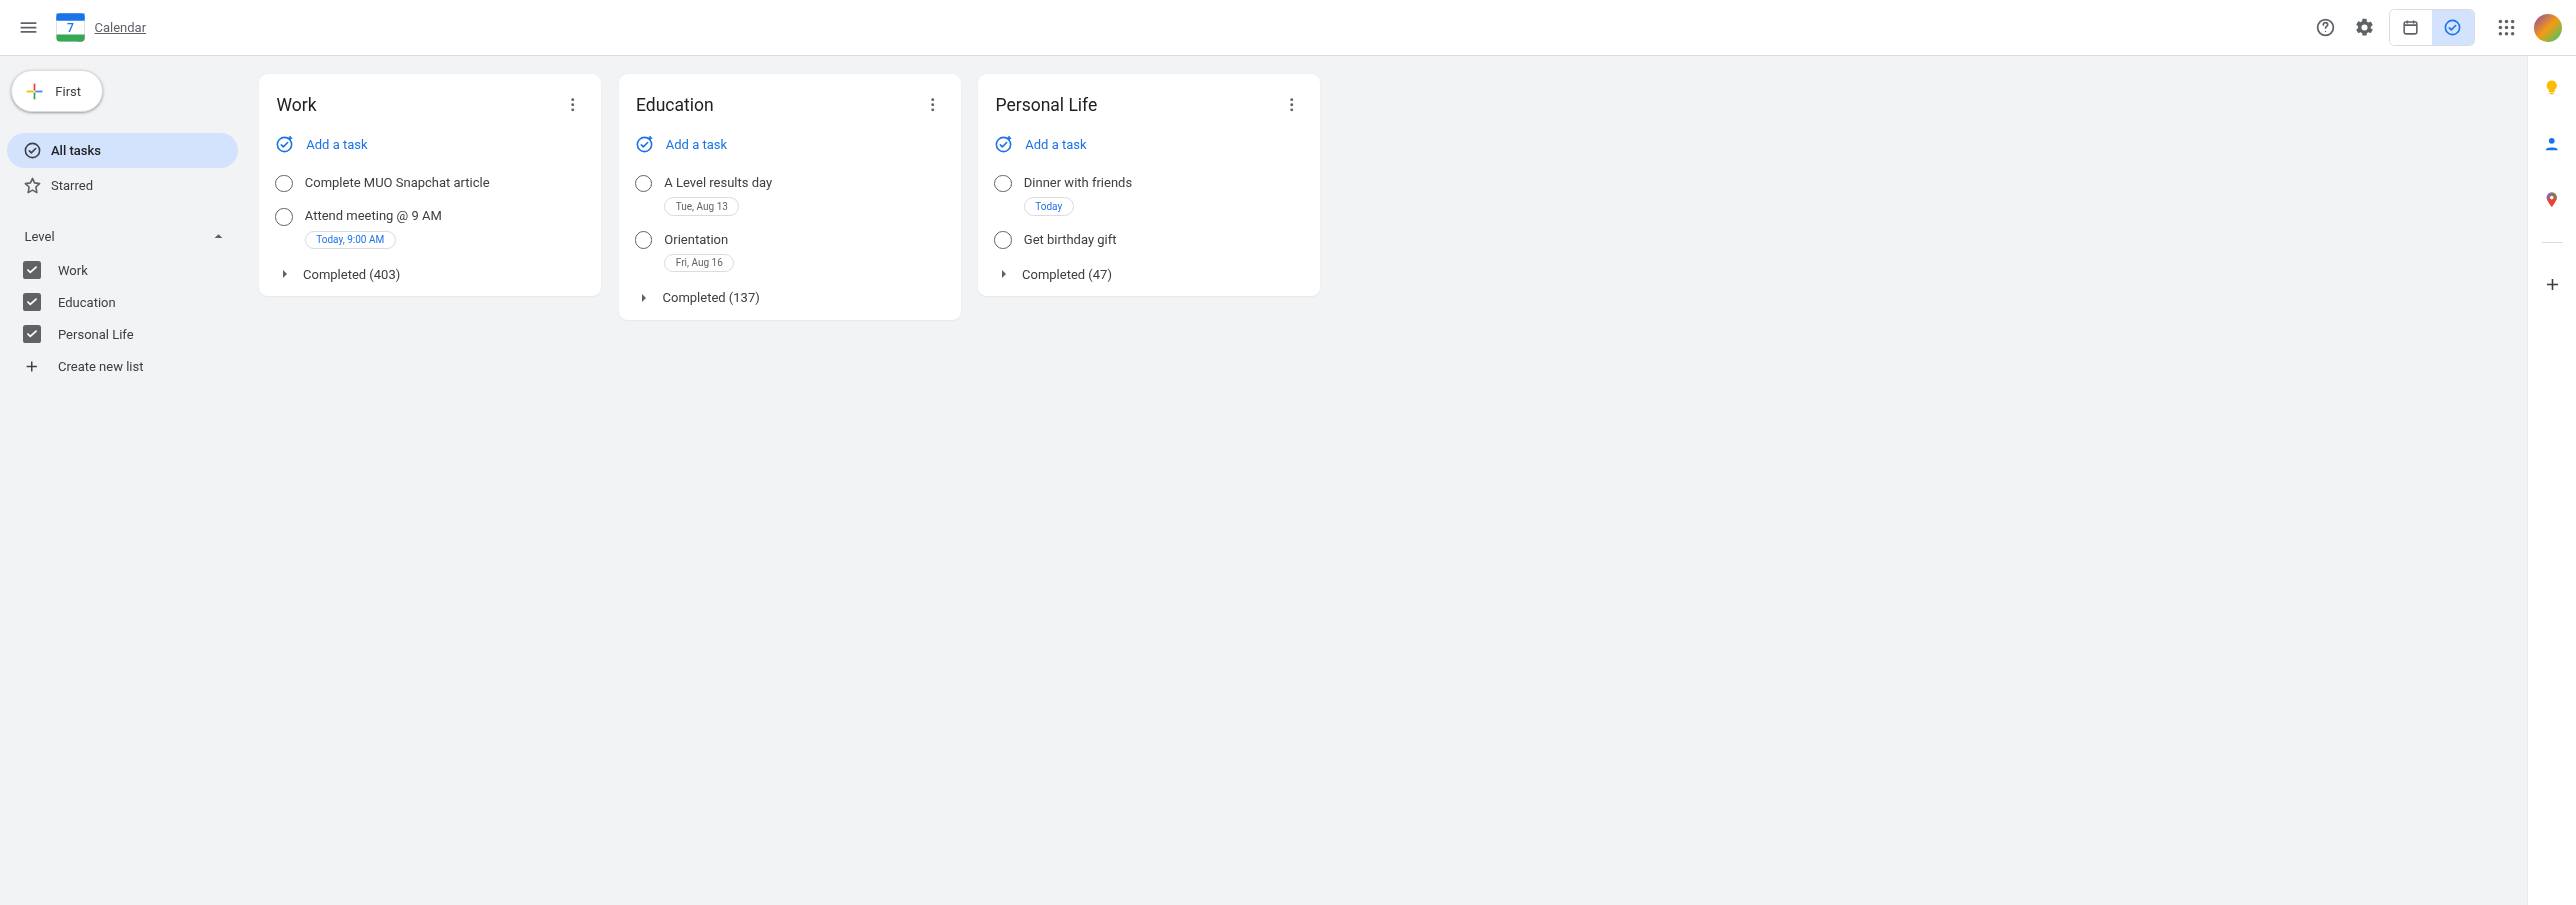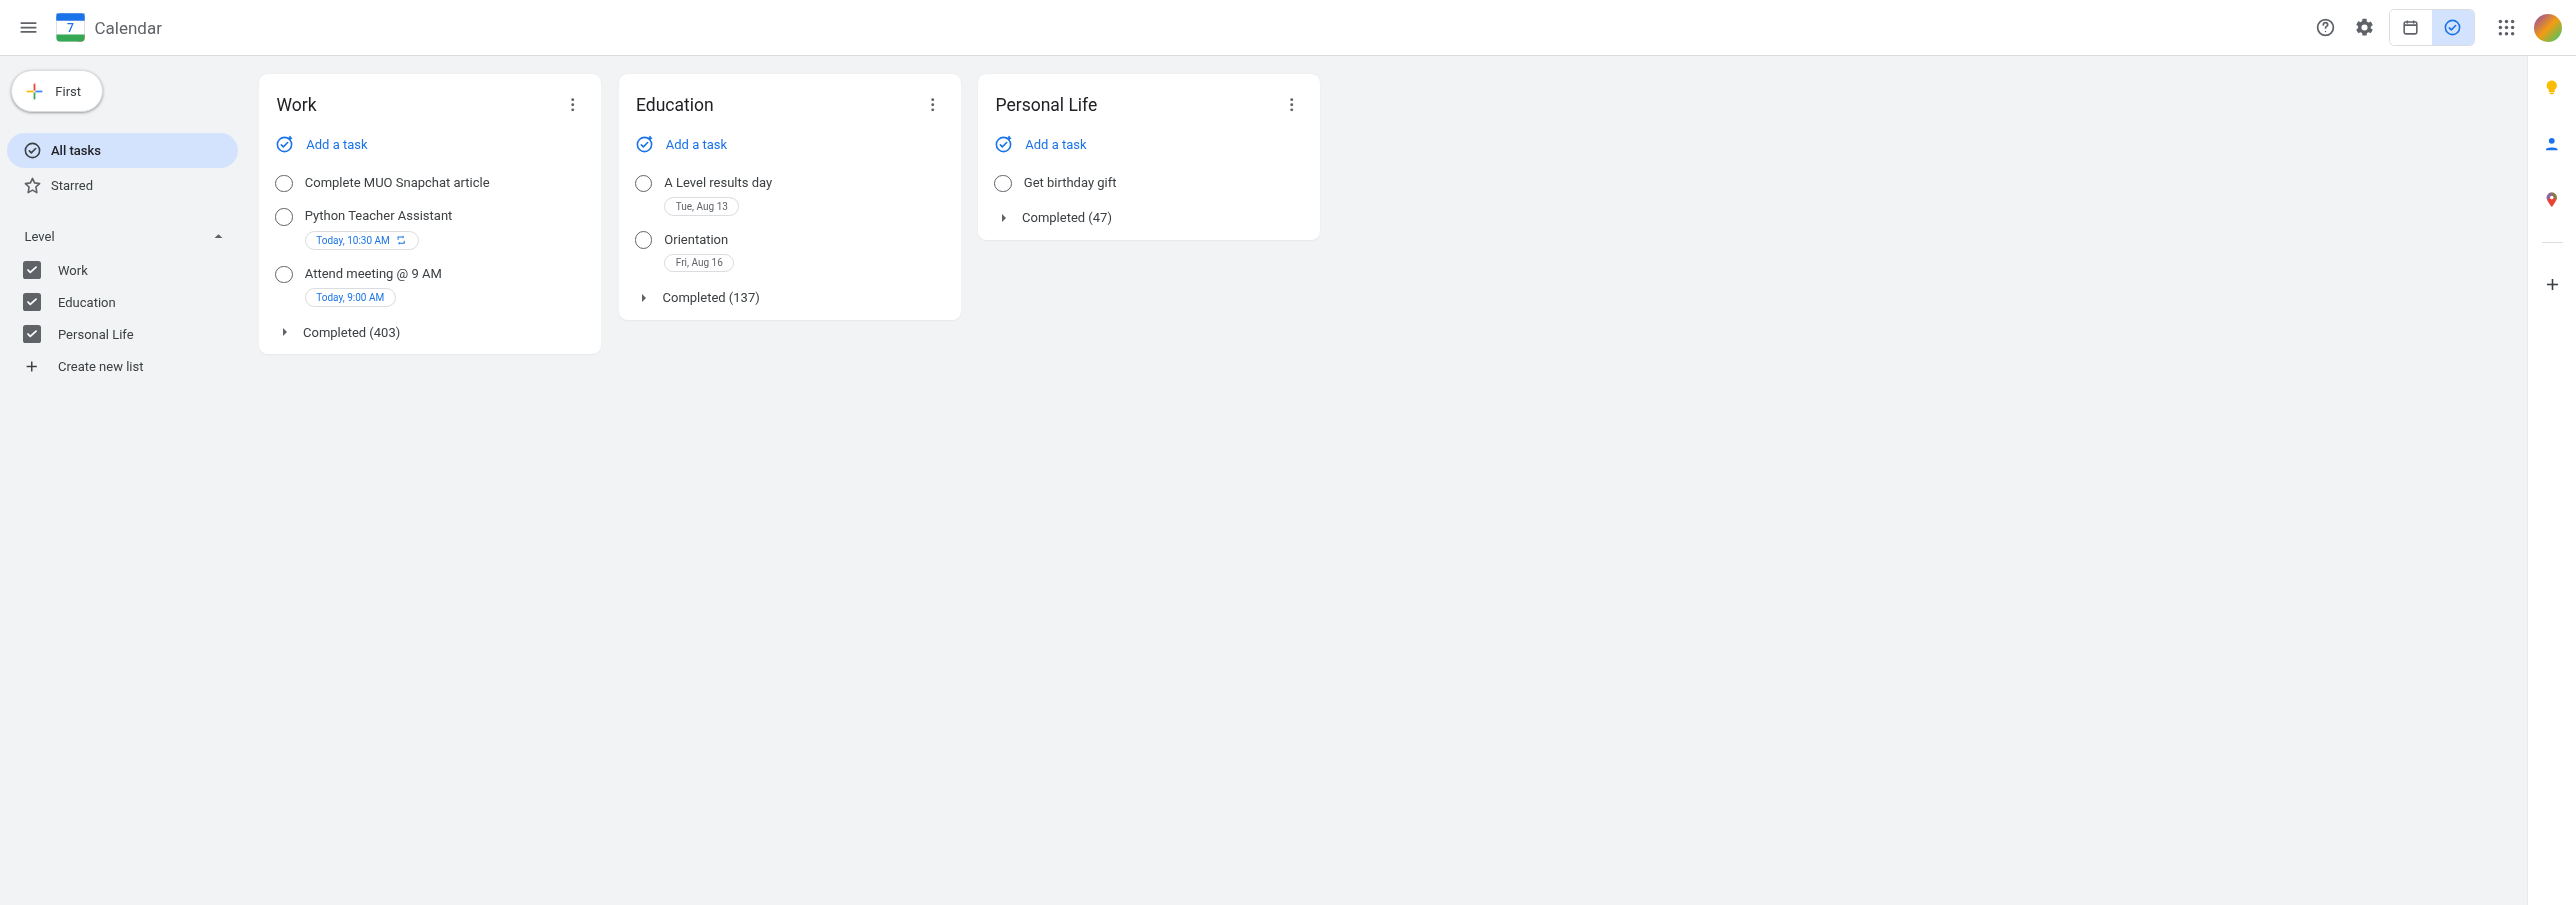--- a/index.html
+++ b/index.html
@@ -15,21 +15,21 @@
     padding: 0 14px 0 7px;
     border-bottom: 0.9px solid #dadce0;
   }
   .menu-btn {
     width: 42px; height: 42px;
     display: flex; align-items: center; justify-content: center;
     border-radius: 50%;
     cursor: pointer;
   }
   .logo-wrap { display: flex; align-items: center; gap: 7px; margin-left: 3.5px; }
-  .app-title { font-size: 17px; color: #5f6368; font-weight: 400; }
+  .app-title { font-size: 13px; color: #5f6368; font-weight: 400; text-decoration: underline; }
   .spacer { flex: 1; }
   .hdr-icon-btn {
     width: 35px; height: 35px;
     display: flex; align-items: center; justify-content: center;
     border-radius: 50%;
     cursor: pointer;
     color: #5f6368;
     margin-left: 3.5px;
   }
   .view-toggle {
@@ -381,32 +381,20 @@
       <div class="task">
         <div class="task-circle"></div>
         <div class="task-body">
           <div class="task-title">Complete MUO Snapchat article</div>
 
         </div>
       </div>
       <div class="task">
         <div class="task-circle"></div>
         <div class="task-body">
-          <div class="task-title">Python Teacher Assistant</div>
-          <div class="pill blue">
-                <span>Today, 10:30 AM</span>
-                <svg width="12.3" height="12.3" viewBox="0 0 24 24">
-                  <path d="M7 7h8v2l3-3-3-3v2H5v6h2zM17 17H9v-2l-3 3 3 3v-2h10v-6h-2z" fill="#1a73e8"></path>
-                </svg>
-              </div>
-        </div>
-      </div>
-      <div class="task">
-        <div class="task-circle"></div>
-        <div class="task-body">
           <div class="task-title">Attend meeting @ 9 AM</div>
           <div class="pill blue">
                 <span>Today, 9:00 AM</span>
               </div>
         </div>
       </div>
     <div class="completed-row">
       <svg width="16" height="16" viewBox="0 0 24 24" fill="#5f6368">
               <path d="M9 6l6 6-6 6z"></path>
             </svg>
@@ -474,20 +462,29 @@
               <circle cx="12" cy="12" r="9" fill="none" stroke="#1a73e8" stroke-width="2"></circle>
               <path d="M8 12.5l2.5 2.5L16 9.5" fill="none" stroke="#1a73e8" stroke-width="2" stroke-linecap="round" stroke-linejoin="round"></path>
               <path d="M17 4h4M19 2v4" stroke="#1a73e8" stroke-width="2" stroke-linecap="round"></path>
             </svg>
       <span>Add a task</span>
     </div>
 
       <div class="task">
         <div class="task-circle"></div>
         <div class="task-body">
+          <div class="task-title">Dinner with friends</div>
+          <div class="pill blue">
+                <span>Today</span>
+              </div>
+        </div>
+      </div>
+      <div class="task">
+        <div class="task-circle"></div>
+        <div class="task-body">
           <div class="task-title">Get birthday gift</div>
 
         </div>
       </div>
     <div class="completed-row">
       <svg width="16" height="16" viewBox="0 0 24 24" fill="#5f6368">
               <path d="M9 6l6 6-6 6z"></path>
             </svg>
       <span>Completed (47)</span>
     </div>

